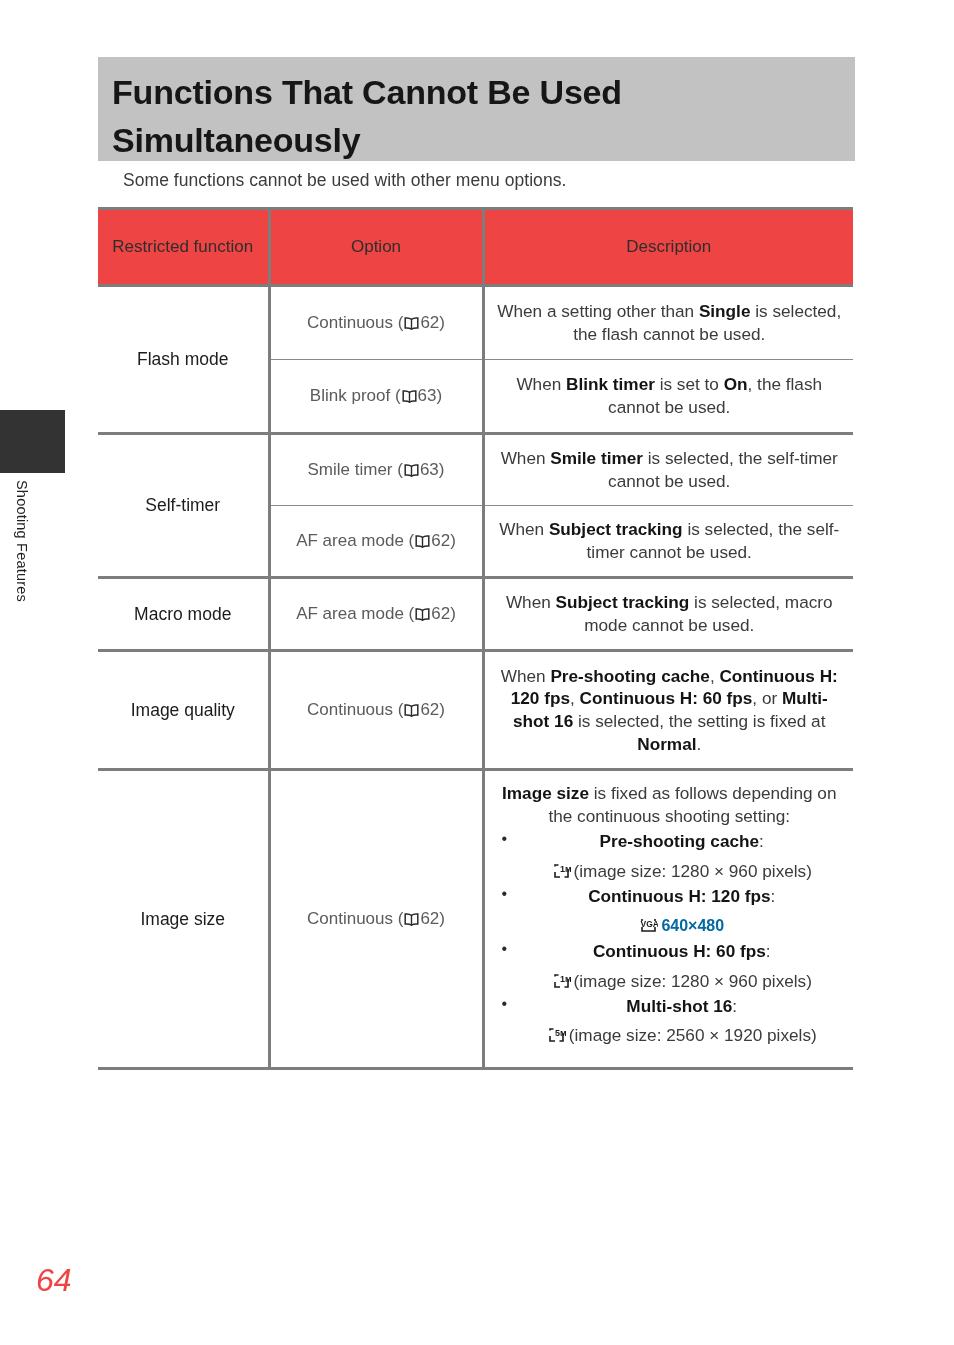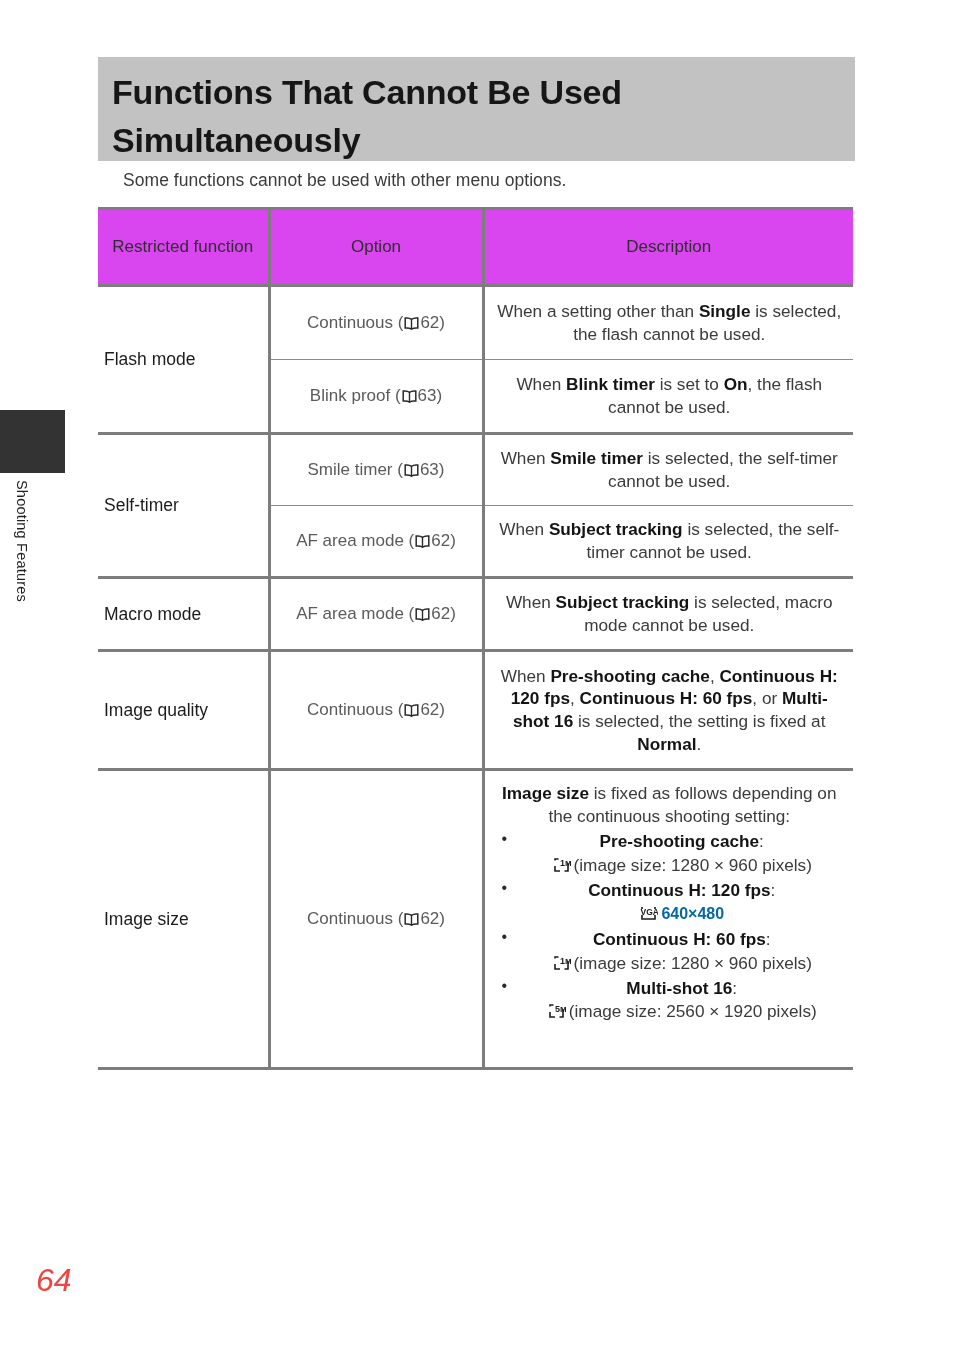--- a/index.html
+++ b/index.html
@@ -82,39 +82,39 @@
   .tbl col.c2 { width: 214px; }
   .tbl col.c3 { width: 370px; }
 
   .tbl th, .tbl td {
     vertical-align: middle;
     padding: 0;
   }
 
   
   .hdr-row th {
-    background: #d946ef;
+    background: #ef4444;
     text-align: center;
     font-weight: normal;
     font-size: 17px;
     color: #2e2e2e;
     height: 74px;
     border-top: 3px solid #7d7d7d;
     border-bottom: 3px solid #7d7d7d;
     line-height: 1.28;
   }
   .hdr-row th.sep { border-left: 3px solid #7d7d7d; margin-left: 44px; }
 
   
   tr.grp-start > td { border-top: 3px solid #7d7d7d; }
   tr.sub > td.mid, tr.sub > td.desc { border-top: 1.6px solid #8a8a8a; }
   .tbl tr.last-row > td { border-bottom: 3px solid #7d7d7d; }
 
   td.fn {
-    text-align: left;
+    text-align: center;
     font-size: 17.5px;
     color: #1c1c1c;
     padding: 0 6px;
   }
   td.mid {
     border-left: 3px solid #7d7d7d;
     border-right: 3px solid #7d7d7d;
     text-align: center;
     font-size: 17px;
     color: #5b5b5b;
@@ -142,21 +142,21 @@
   }
   .bullets > li::before {
     content: "\2022";
     position: absolute;
     left: 6px;
     top: -1px;
     font-size: 16px;
     color: #2a2a2a;
   }
   .bullets .opt { font-weight: bold; color: #141414; }
-  .sz-line { display: block; margin-top: 1px; }
+  .sz-line { display: block; margin-top: 7px; }
   .vga-line { font-weight: bold; color: #0369a1; font-size: 16px; }
 
   
   .book-icon {
     display: inline-block;
     width: 17px;
     height: 13px;
     position: relative;
     top: 2px;
     margin-right: 0px;

